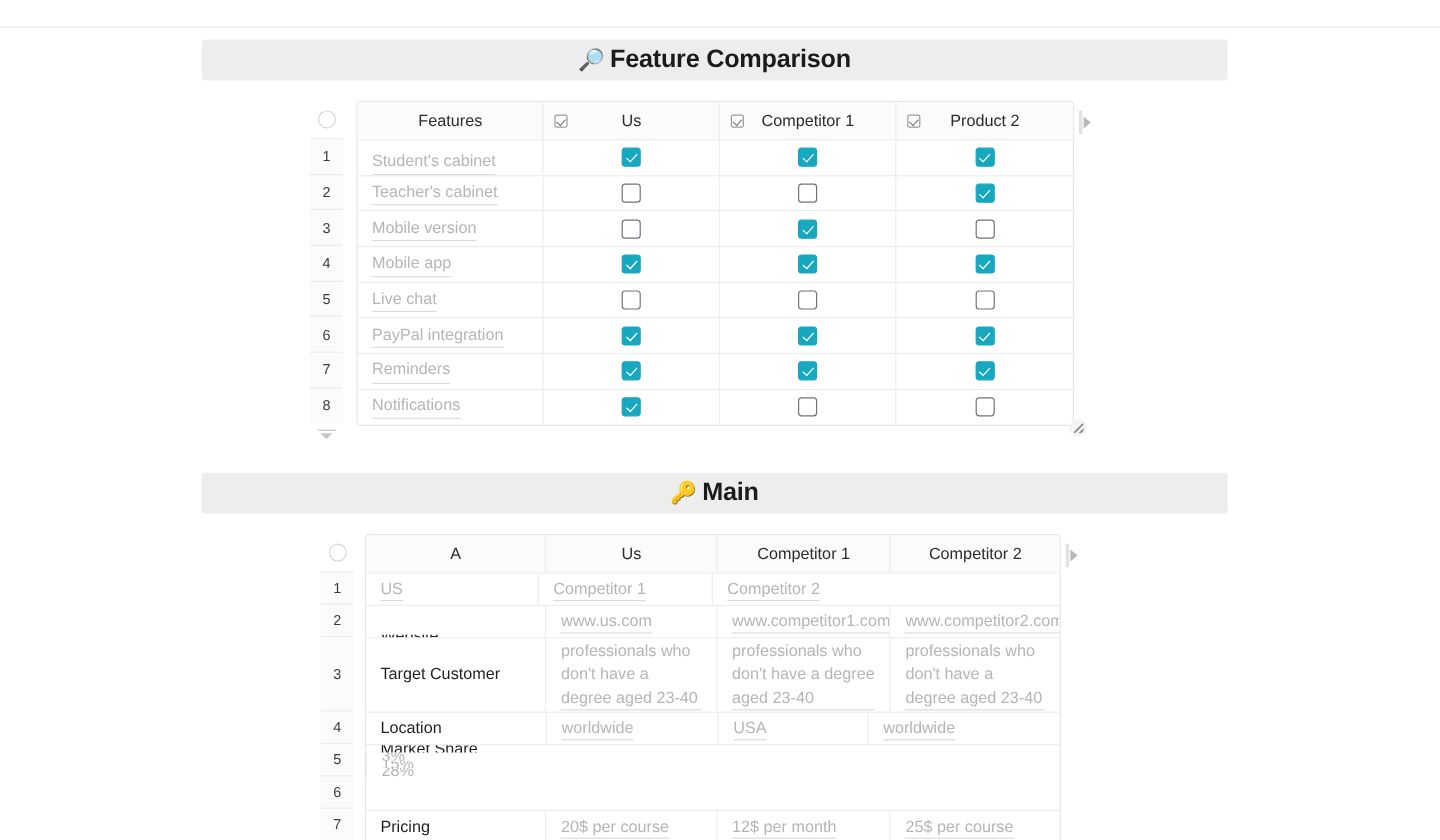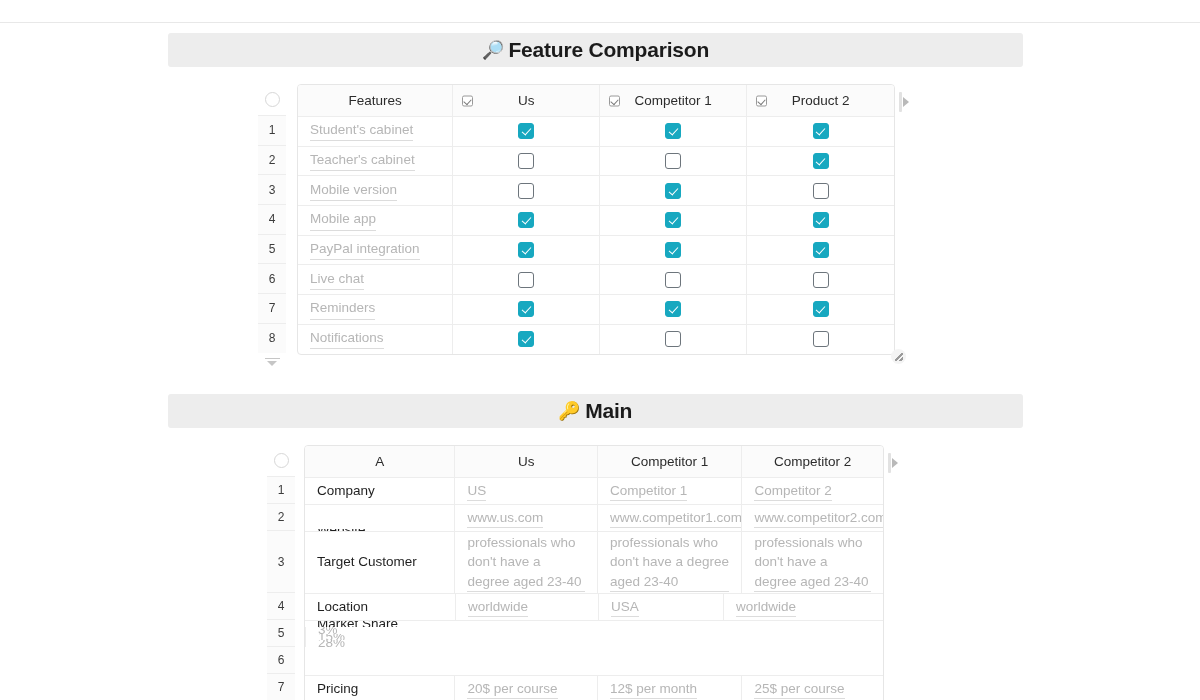--- a/index.html
+++ b/index.html
@@ -213,21 +213,21 @@
           <span class="hdr-check"></span>
           <span>Competitor 1</span>
         </div>
         <div class="tcell" style="width:148px;">
           <span class="hdr-check"></span>
           <span>Product 2</span>
         </div>
       </div>
 
       <div class="trow" style="height:29.7px;">
-        <div class="tcell" style="width:155px;">
+        <div class="tcell" style="width:155px;align-items:flex-end;">
           <span class="cell-label">Student's cabinet</span>
         </div>
         <div class="tcell cell-cb" style="width:147px;">
           <span class="cb on"></span>
         </div>
         <div class="tcell cell-cb" style="width:148px;">
           <span class="cb on"></span>
         </div>
         <div class="tcell cell-cb" style="width:148px;">
           <span class="cb on"></span>
@@ -274,45 +274,45 @@
         <div class="tcell cell-cb" style="width:148px;">
           <span class="cb on"></span>
         </div>
         <div class="tcell cell-cb" style="width:148px;">
           <span class="cb on"></span>
         </div>
       </div>
 
       <div class="trow" style="height:29.7px;">
         <div class="tcell" style="width:155px;">
+          <span class="cell-label">Live chat</span>
+        </div>
+        <div class="tcell cell-cb" style="width:147px;">
+          <span class="cb off"></span>
+        </div>
+        <div class="tcell cell-cb" style="width:148px;">
+          <span class="cb off"></span>
+        </div>
+        <div class="tcell cell-cb" style="width:148px;">
+          <span class="cb off"></span>
+        </div>
+      </div>
+
+      <div class="trow" style="height:29.7px;">
+        <div class="tcell" style="width:155px;">
           <span class="cell-label">PayPal integration</span>
         </div>
         <div class="tcell cell-cb" style="width:147px;">
           <span class="cb on"></span>
         </div>
         <div class="tcell cell-cb" style="width:148px;">
           <span class="cb on"></span>
         </div>
         <div class="tcell cell-cb" style="width:148px;">
           <span class="cb on"></span>
-        </div>
-      </div>
-
-      <div class="trow" style="height:29.7px;">
-        <div class="tcell" style="width:155px;">
-          <span class="cell-label">Live chat</span>
-        </div>
-        <div class="tcell cell-cb" style="width:147px;">
-          <span class="cb off"></span>
-        </div>
-        <div class="tcell cell-cb" style="width:148px;">
-          <span class="cb off"></span>
-        </div>
-        <div class="tcell cell-cb" style="width:148px;">
-          <span class="cb off"></span>
         </div>
       </div>
 
       <div class="trow" style="height:29.7px;">
         <div class="tcell" style="width:155px;">
           <span class="cell-label">Reminders</span>
         </div>
         <div class="tcell cell-cb" style="width:147px;">
           <span class="cb on"></span>
         </div>
@@ -381,23 +381,20 @@
         </div>
         <div class="tcell" style="width:145px;">
           <span>Competitor 1</span>
         </div>
         <div class="tcell" style="width:142px;">
           <span>Competitor 2</span>
         </div>
       </div>
 
       <div class="trow" style="height:27px;">
-        <div class="tcell" style="width:150px;">
-          <span class="cell-key">Company</span>
-        </div>
         <div class="tcell" style="width:143px;">
           <span class="cell-val"><span class="u">US</span></span>
         </div>
         <div class="tcell" style="width:145px;">
           <span class="cell-val"><span class="u">Competitor 1</span></span>
         </div>
         <div class="tcell" style="width:142px;">
           <span class="cell-val"><span class="u">Competitor 2</span></span>
         </div>
       </div>

